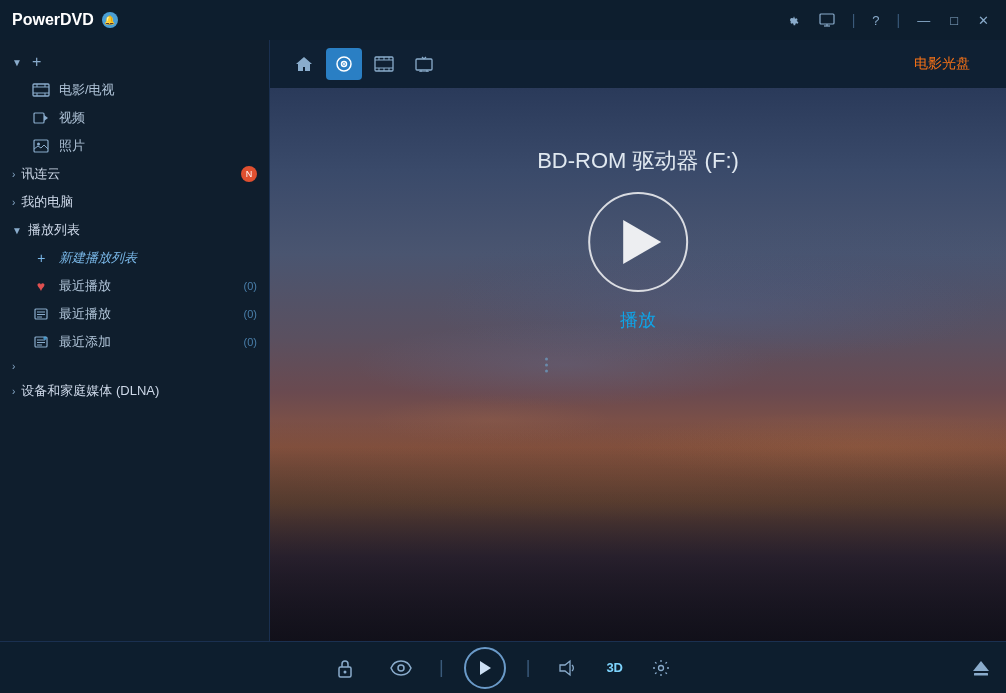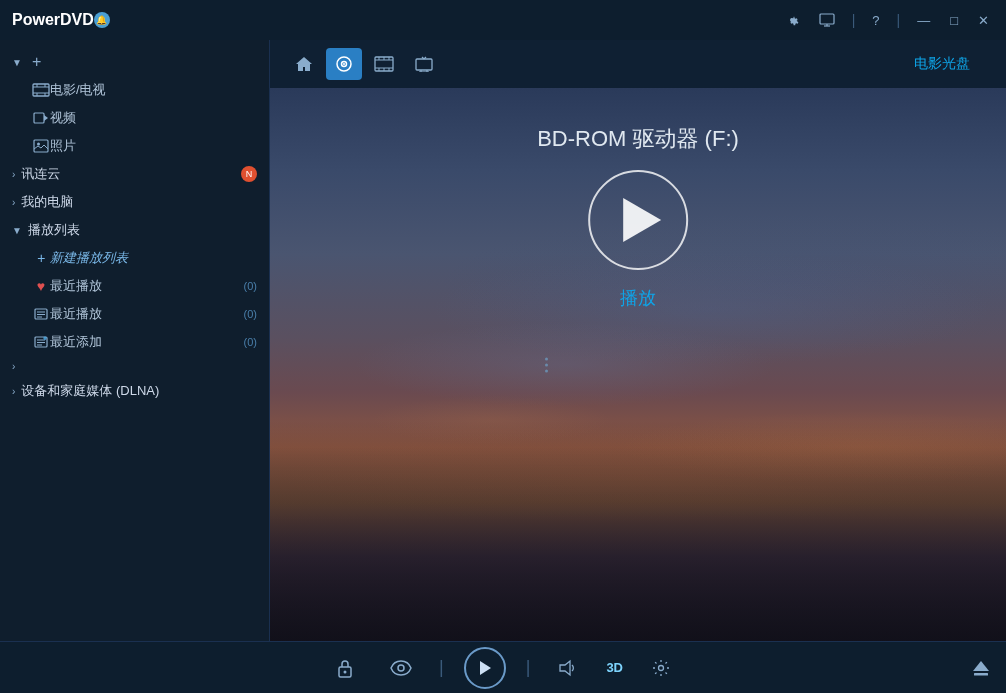--- a/index.html
+++ b/index.html
@@ -18,20 +18,21 @@
       display: flex;
       align-items: center;
       justify-content: space-between;
       background: #0d1e2e;
       height: 40px;
       padding: 0 12px;
     }
     .title-bar-left {
       display: flex;
       align-items: center;
+      gap: 8px;
     }
     .title-logo {
       color: #fff;
       font-size: 16px;
       font-weight: bold;
     }
     .title-notif {
       width: 16px;
       height: 16px;
       background: #4a9fd4;
@@ -96,21 +97,21 @@
       padding: 0 4px;
     }
 
     .sidebar-item {
       display: flex;
       align-items: center;
       padding: 5px 12px 5px 32px;
       cursor: pointer;
       font-size: 13px;
       color: #b0c4d8;
-      gap: 0;
+      gap: 9px;
     }
     .sidebar-item .item-icon {
       width: 18px;
       height: 14px;
       display: flex;
       align-items: center;
       justify-content: center;
       flex-shrink: 0;
     }
     .sidebar-item .badge {
@@ -156,21 +157,21 @@
       border: none;
       background: transparent;
     }
     .toolbar-btn.active {
       background: #2a7fc4;
       color: white;
     }
     .toolbar-title {
       margin-left: auto;
       font-size: 14px;
-      color: #0ea5e9;
+      color: #f97316;
       padding-right: 20px;
     }
 
     
     .bg-area {
       flex: 1;
       position: relative;
       overflow: hidden;
     }
     .bg-gradient {
@@ -211,21 +212,21 @@
         transparent 0%,
         rgba(30,20,30,0.3) 40%,
         rgba(20,15,25,0.6) 70%,
         rgba(15,12,20,0.8) 100%
       );
     }
 
     
     .play-overlay {
       position: absolute;
-      top: 36px;
+      top: 58px;
       left: 50%;
       transform: translateX(-50%);
       display: flex;
       flex-direction: column;
       align-items: center;
       gap: 16px;
     }
     .drive-title {
       font-size: 22px;
       color: #e0e8f0;

